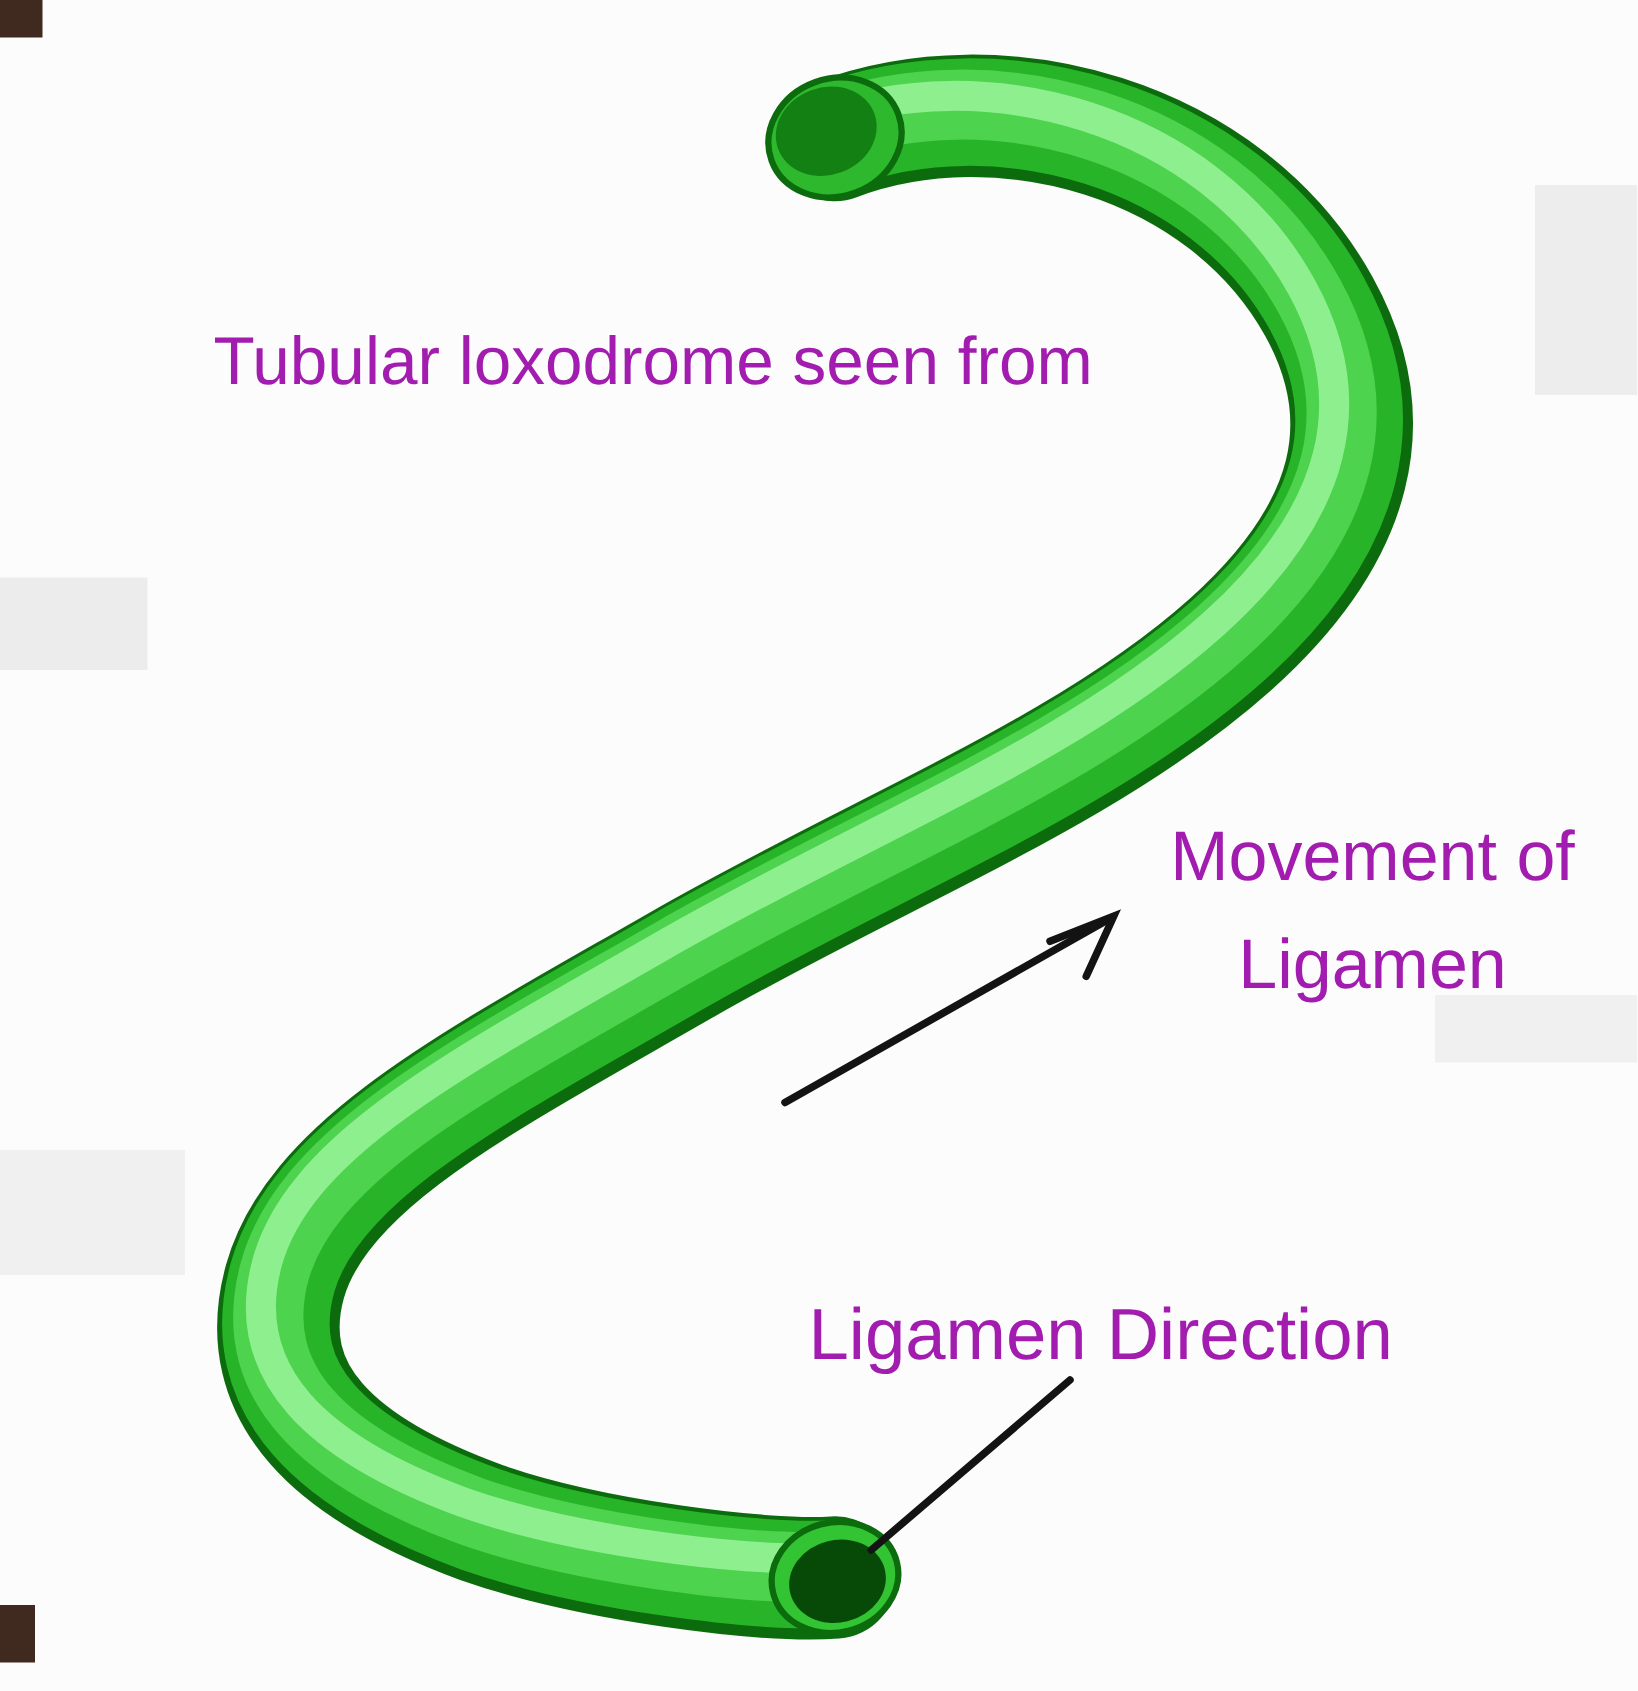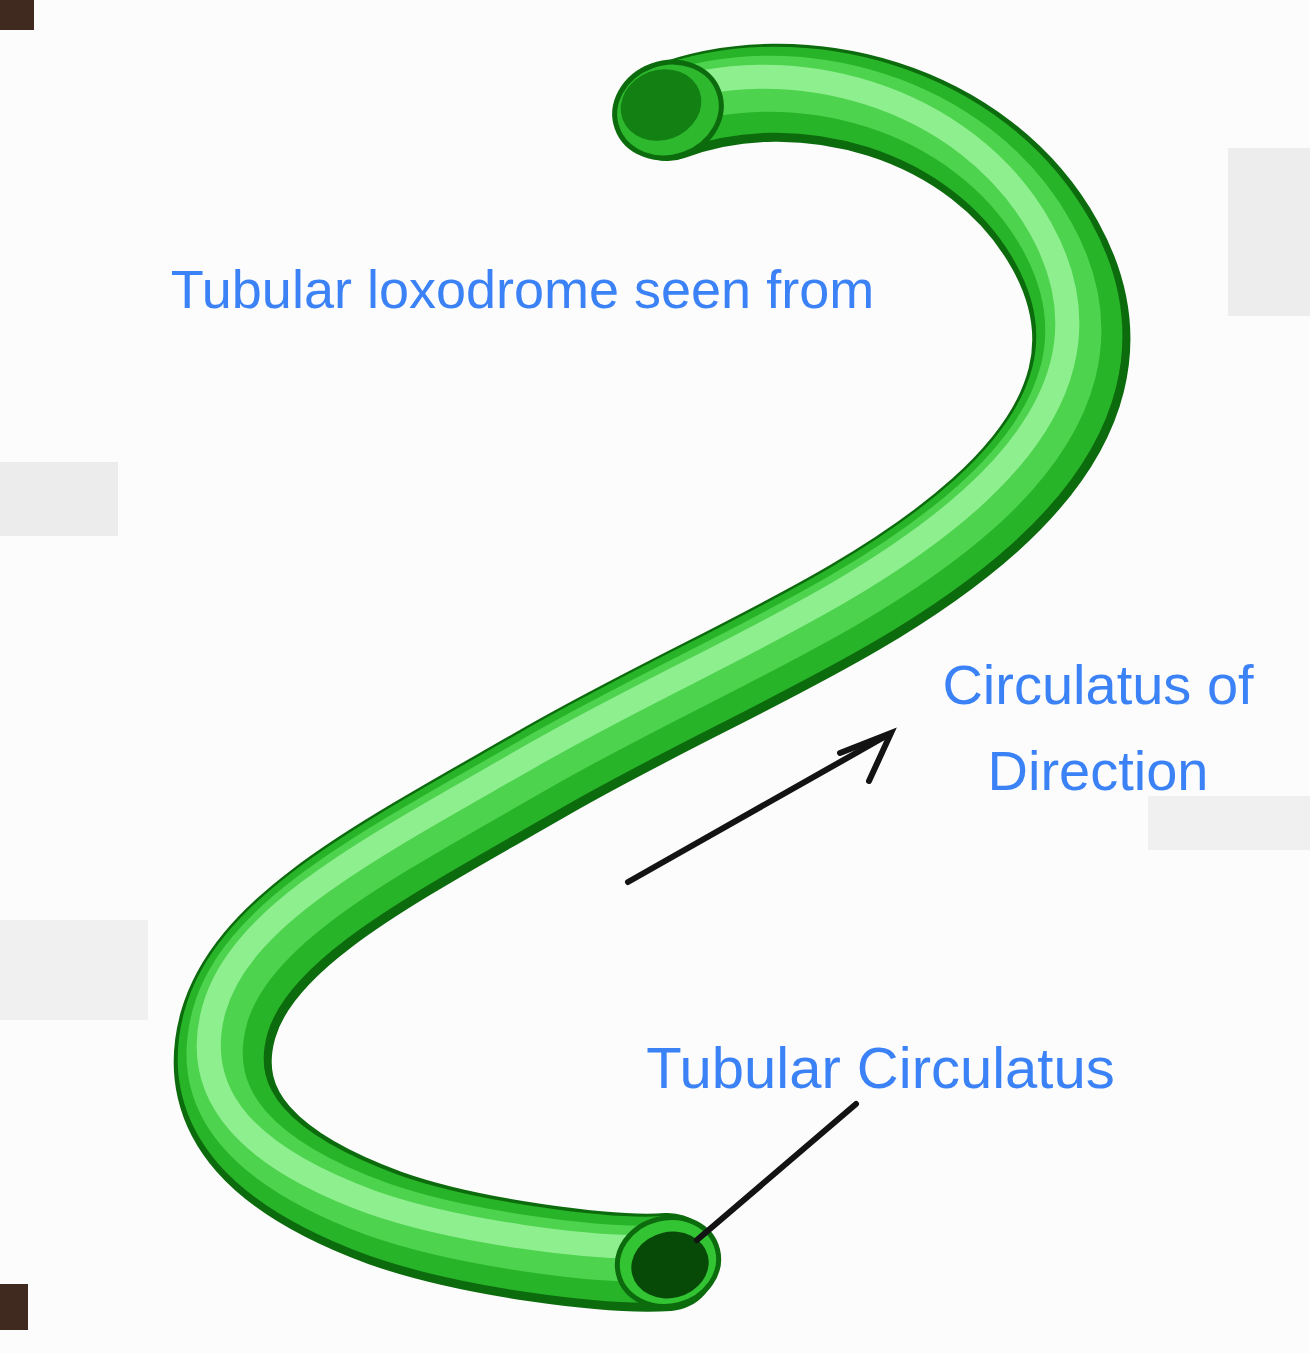--- a/index.html
+++ b/index.html
@@ -15,21 +15,21 @@
     background: #fcfcfc;
   }
   .stage svg {
     position: absolute;
     left: 0;
     top: 0;
   }
   .label {
     position: absolute;
     font-family: "Liberation Sans", sans-serif;
-    color: #3b82f6;
+    color: #a21caf;
     text-align: center;
   }
   .title-label {
     left: 30px;
     top: 252px;
     width: 985px;
     font-size: 54px;
     line-height: 75px;
   }
   .direction-label {
@@ -95,21 +95,21 @@
     <g fill="none" stroke-linecap="round">
       <path d="M 856 1104 L 697 1240" stroke-width="6" stroke="#131313"></path>
     </g>
   </svg>
 
   <div class="label title-label">
     <div>Tubular loxodrome seen from</div>
   </div>
 
   <div class="label direction-label">
-    <div>Circulatus of</div>
-    <div>Direction</div>
+    <div>Movement of</div>
+    <div>Ligamen</div>
   </div>
 
   <div class="label ligamen-label">
-    <div>Tubular Circulatus</div>
+    <div>Ligamen Direction</div>
   </div>
 
 </div>
 
 </body></html>

